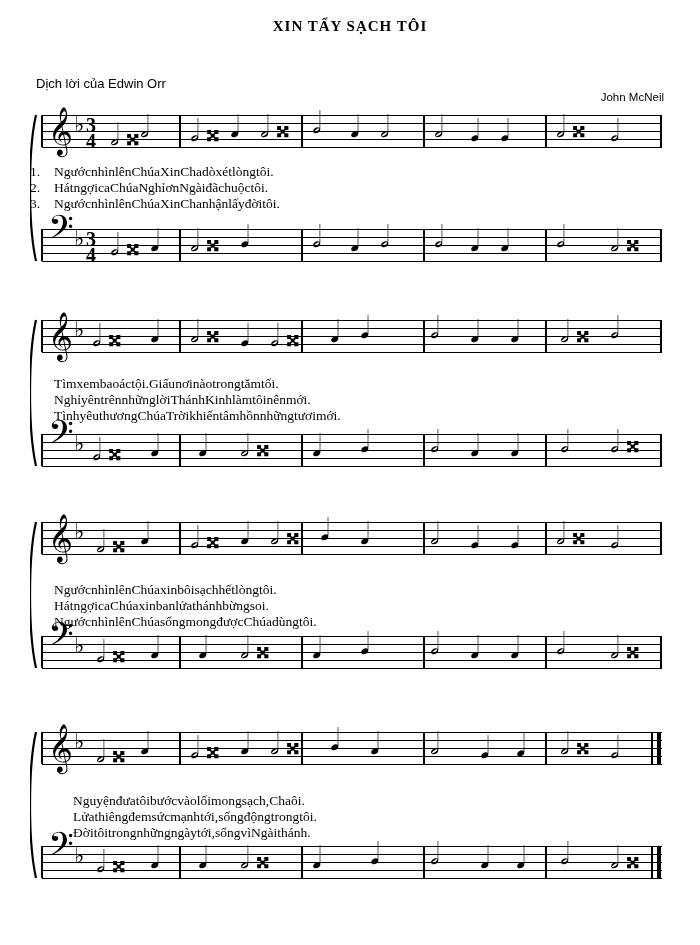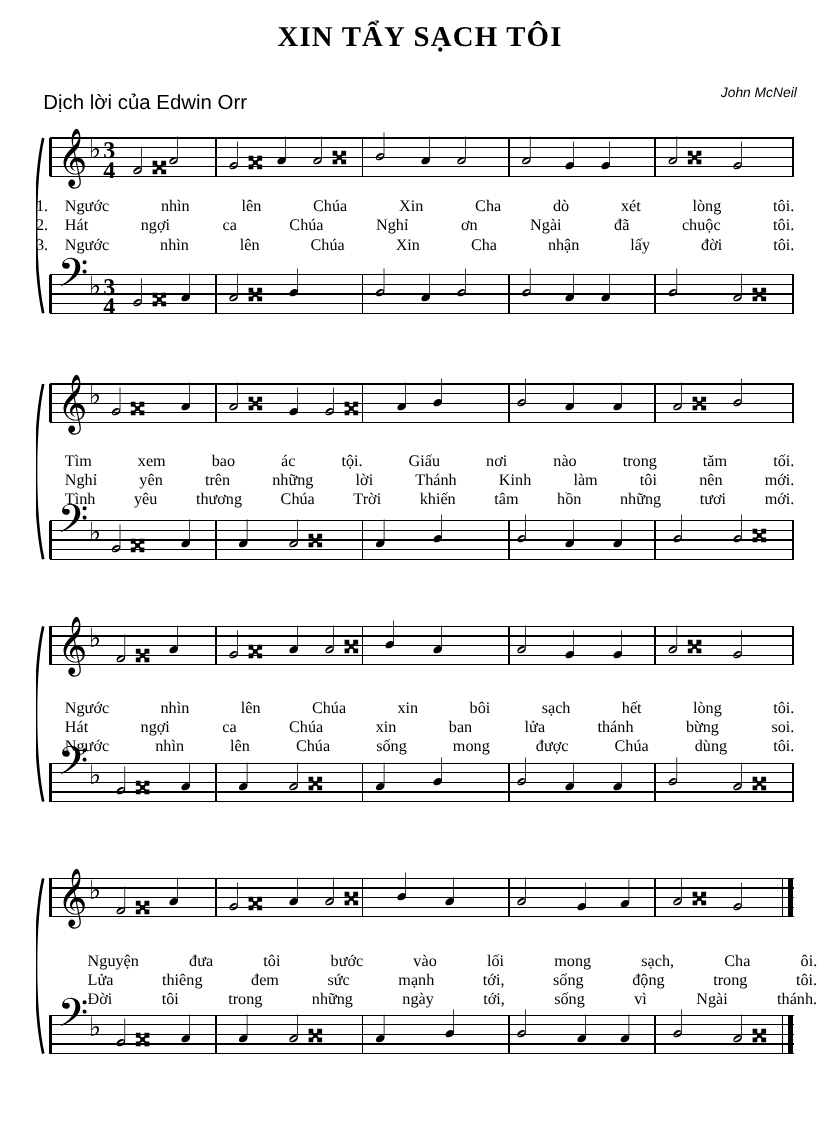--- a/index.html
+++ b/index.html
@@ -15,33 +15,32 @@
     overflow: hidden;
   }
 
   
   .title {
     position: absolute;
     top: 18px; left: 0; width: 700px;
     text-align: center;
     font-family: "Liberation Serif", serif;
     font-weight: bold;
-    font-size: 24px;
+    font-size: 15px;
     letter-spacing: 1px;
   }
   .credit-left {
     position: absolute;
     top: 76px; left: 36px;
-    font-size: 17px;
+    font-size: 13px;
   }
   .credit-right {
     position: absolute;
-    top: 72px; right: 36px;
+    top: 91px; right: 36px;
     font-size: 11.5px;
-    font-style: italic;
   }
 
   
   .system {
     position: absolute;
     left: 30px;
     width: 640px;
   }
   .system-1 { top: 105px;  height: 180px; }
   .system-2 { top: 310px;  height: 180px; }
@@ -64,21 +63,20 @@
     white-space: nowrap;
   }
   .lyric-num {
     width: 24px;
     text-align: left;
     flex: 0 0 24px;
   }
   .lyric-words {
     display: flex;
     flex: 1 1 auto;
-    justify-content: space-between;
     padding-right: 8px;
   }
   .lyric-words > span { display: inline-block; text-align: center; }
 
   .lyrics-1 { top: 164px; }
   .lyrics-2 { top: 376px; }
   .lyrics-3 { top: 582px; }
   .lyrics-4 { top: 793px; margin-left: 19px; }
 </style>
 </head>

